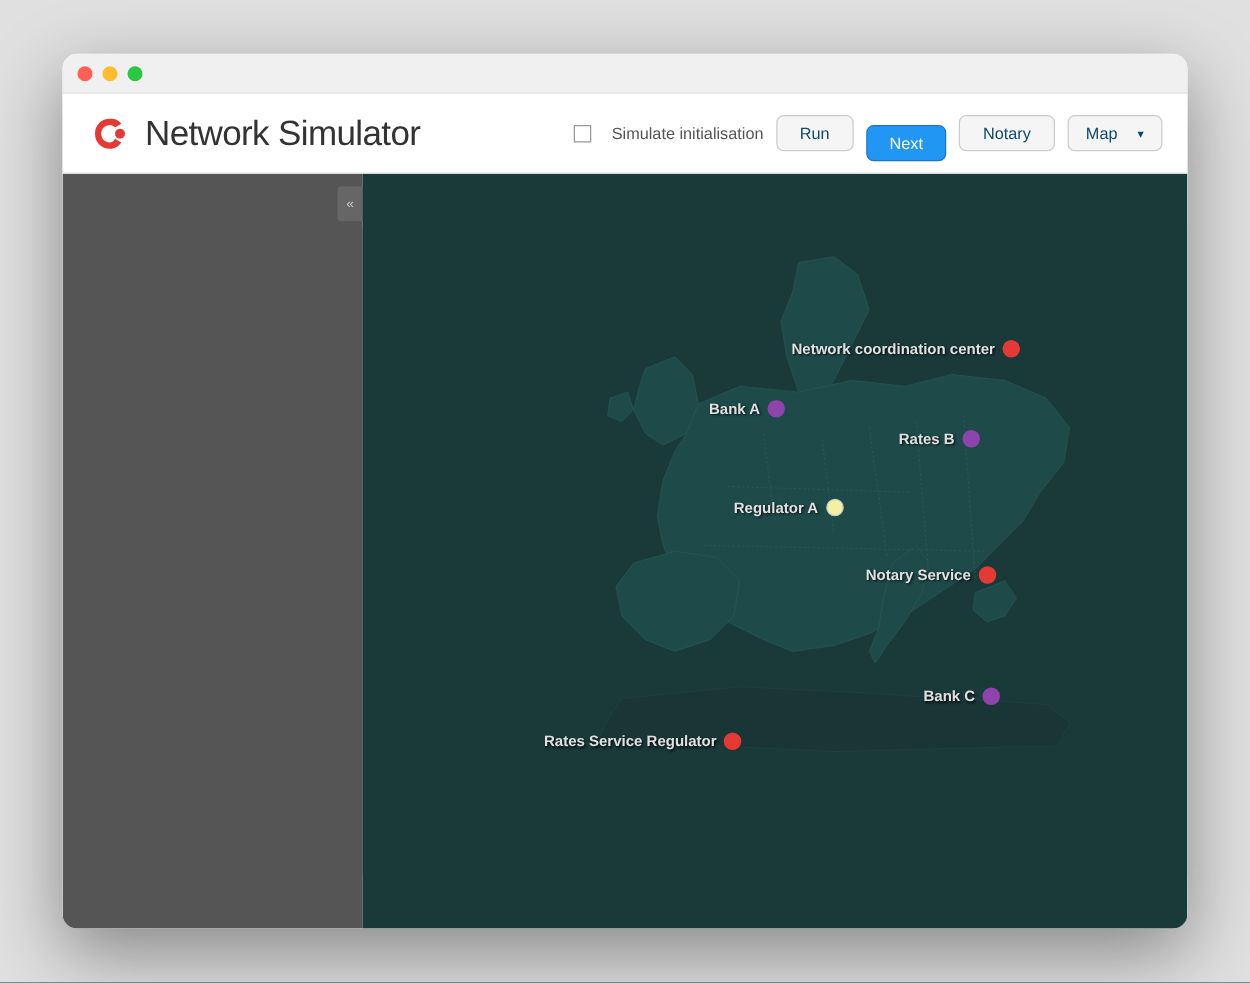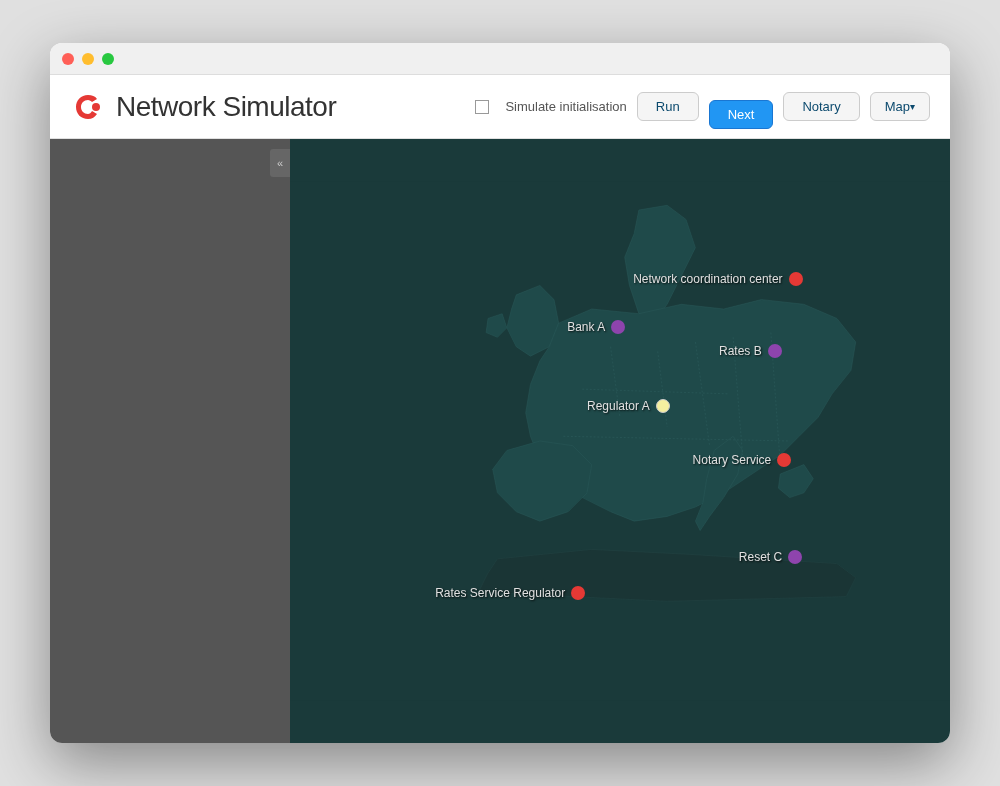--- a/index.html
+++ b/index.html
@@ -93,21 +93,21 @@
     }
     .btn-primary {
       background: #2196f3;
       color: #fff;
       border-color: #1976d2;
       margin-top: 16px;
     }
     .btn-map {
       display: flex;
       align-items: center;
-      gap: 0;
+      gap: 16px;
       padding: 6px 14px;
     }
     .chevron-down {
       font-size: 10px;
     }
     .main-content {
       flex: 1;
       display: flex;
       overflow: hidden;
     }
@@ -141,20 +141,21 @@
     .map-svg {
       width: 100%;
       height: 100%;
     }
     .map-node {
       position: absolute;
       display: flex;
       align-items: flex-start;
       gap: 6px;
       cursor: pointer;
+      font-weight: bold;
     }
     .node-label {
       font-size: 12px;
       color: #e0e0e0;
       text-shadow: 1px 1px 2px rgba(0,0,0,0.8);
       white-space: nowrap;
     }
     .node-dot {
       width: 14px;
       height: 14px;
@@ -266,21 +267,21 @@
       </div>
 
       
       <div class="map-node" style="left:61%;top:52%">
         <span class="node-label">Notary Service</span>
         <div class="node-dot dot-red"></div>
       </div>
 
       
       <div class="map-node" style="left:68%;top:68%">
-        <span class="node-label">Reset C</span>
+        <span class="node-label">Bank C</span>
         <div class="node-dot dot-purple"></div>
       </div>
 
       
       <div class="map-node" style="left:22%;top:74%">
         <span class="node-label">Rates Service Regulator</span>
         <div class="node-dot dot-red"></div>
       </div>
     </div>
   </div>

